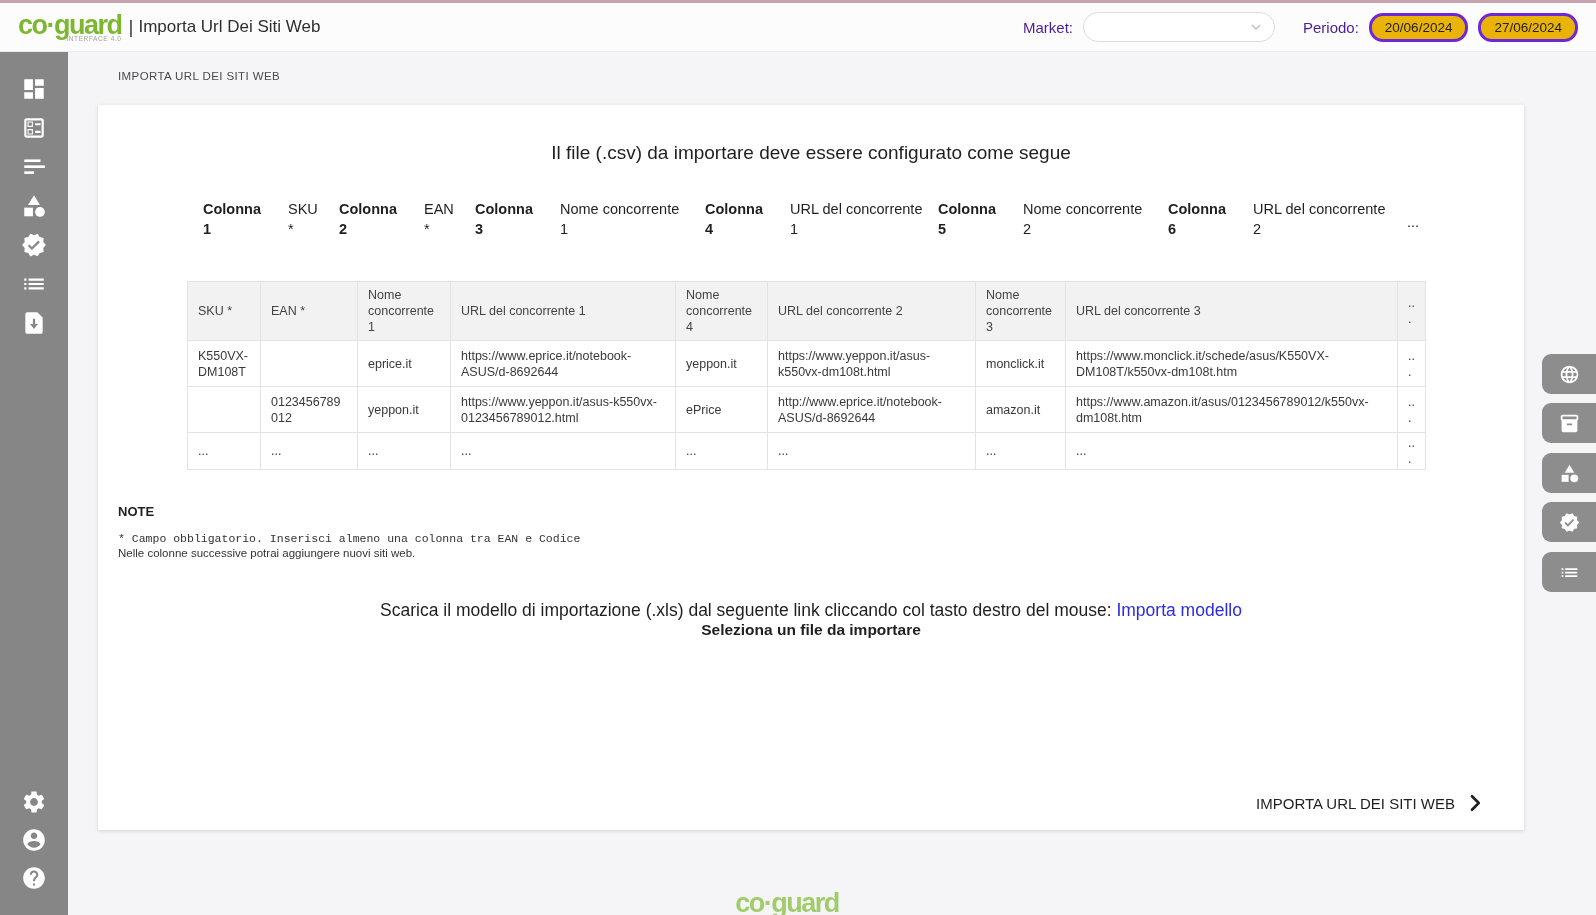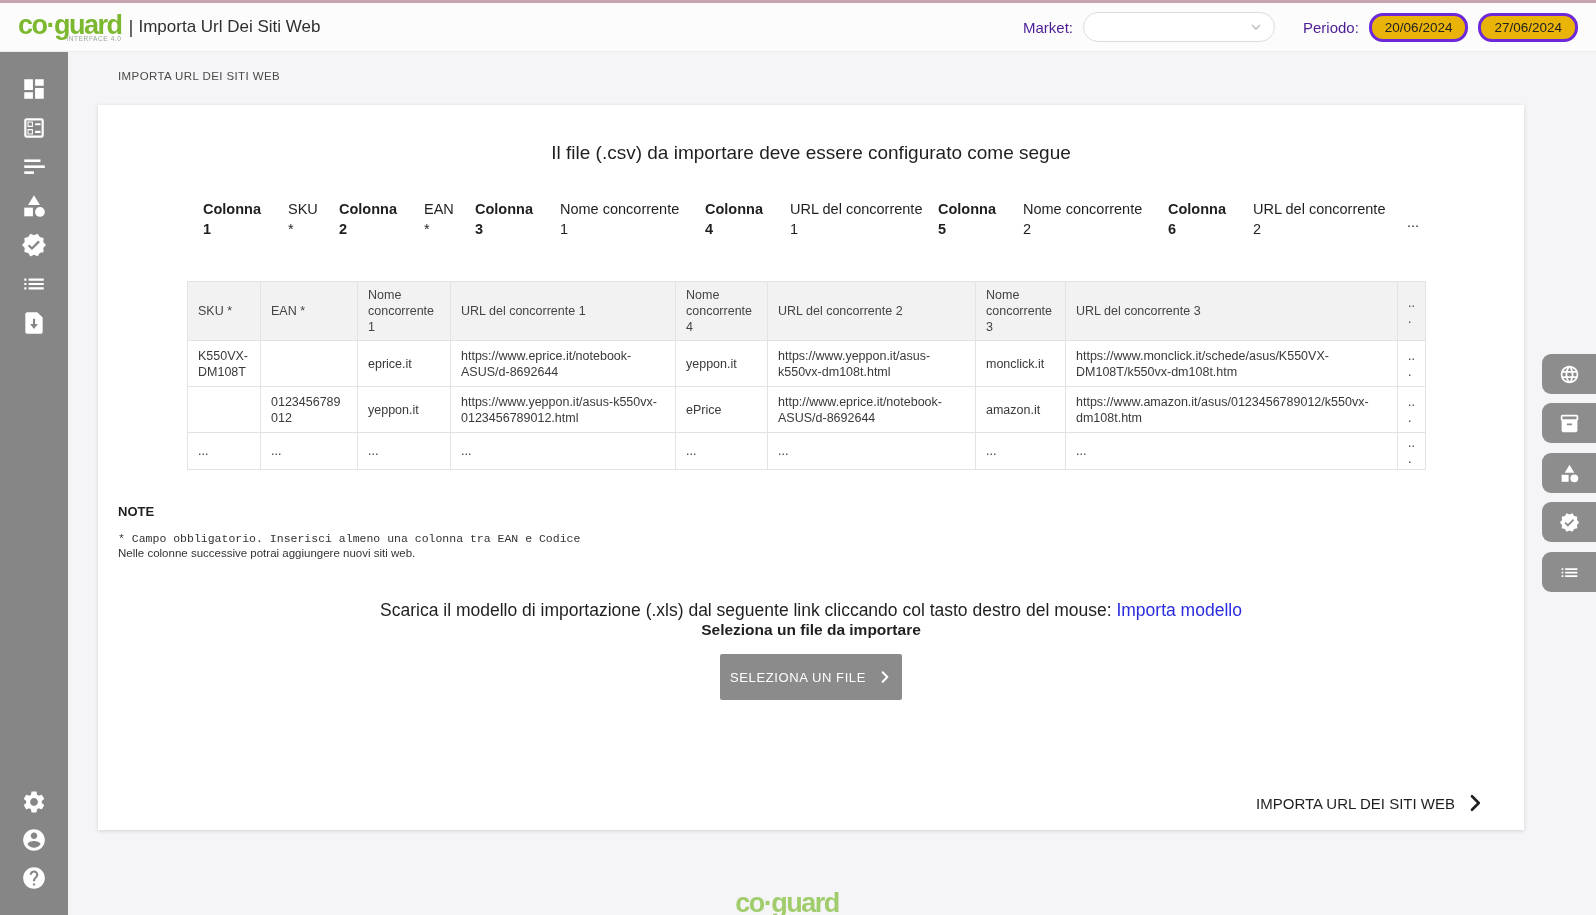--- a/index.html
+++ b/index.html
@@ -322,26 +322,20 @@
       <div class="note-line first">* Campo obbligatorio. Inserisci almeno una colonna tra EAN e Codice</div>
       <div class="note-line">Nelle colonne successive potrai aggiungere nuovi siti web.</div>
 
       <div class="download-row">
         <span>Scarica il modello di importazione (.xls) dal seguente link cliccando col tasto destro del mouse: </span>
         <span class="download-link">Importa modello</span>
       </div>
 
       <div class="upload-heading">Seleziona un file da importare</div>
 
-      <button class="upload-btn">
-        <span>SELEZIONA UN FILE</span>
-        <svg viewBox="0 0 24 24" fill="none" stroke="#fff" stroke-width="3.5" stroke-linecap="round" stroke-linejoin="round">
-            <path d="M8 4l8 8-8 8"></path>
-          </svg>
-      </button>
 
 
       <div class="submit-row">
         <span>IMPORTA URL DEI SITI WEB</span>
         <svg viewBox="0 0 24 24" fill="none" stroke="#1f1f1f" stroke-width="3.5" stroke-linecap="round" stroke-linejoin="round">
             <path d="M8 3l9 9-9 9"></path>
           </svg>
       </div>
     </div>
 

